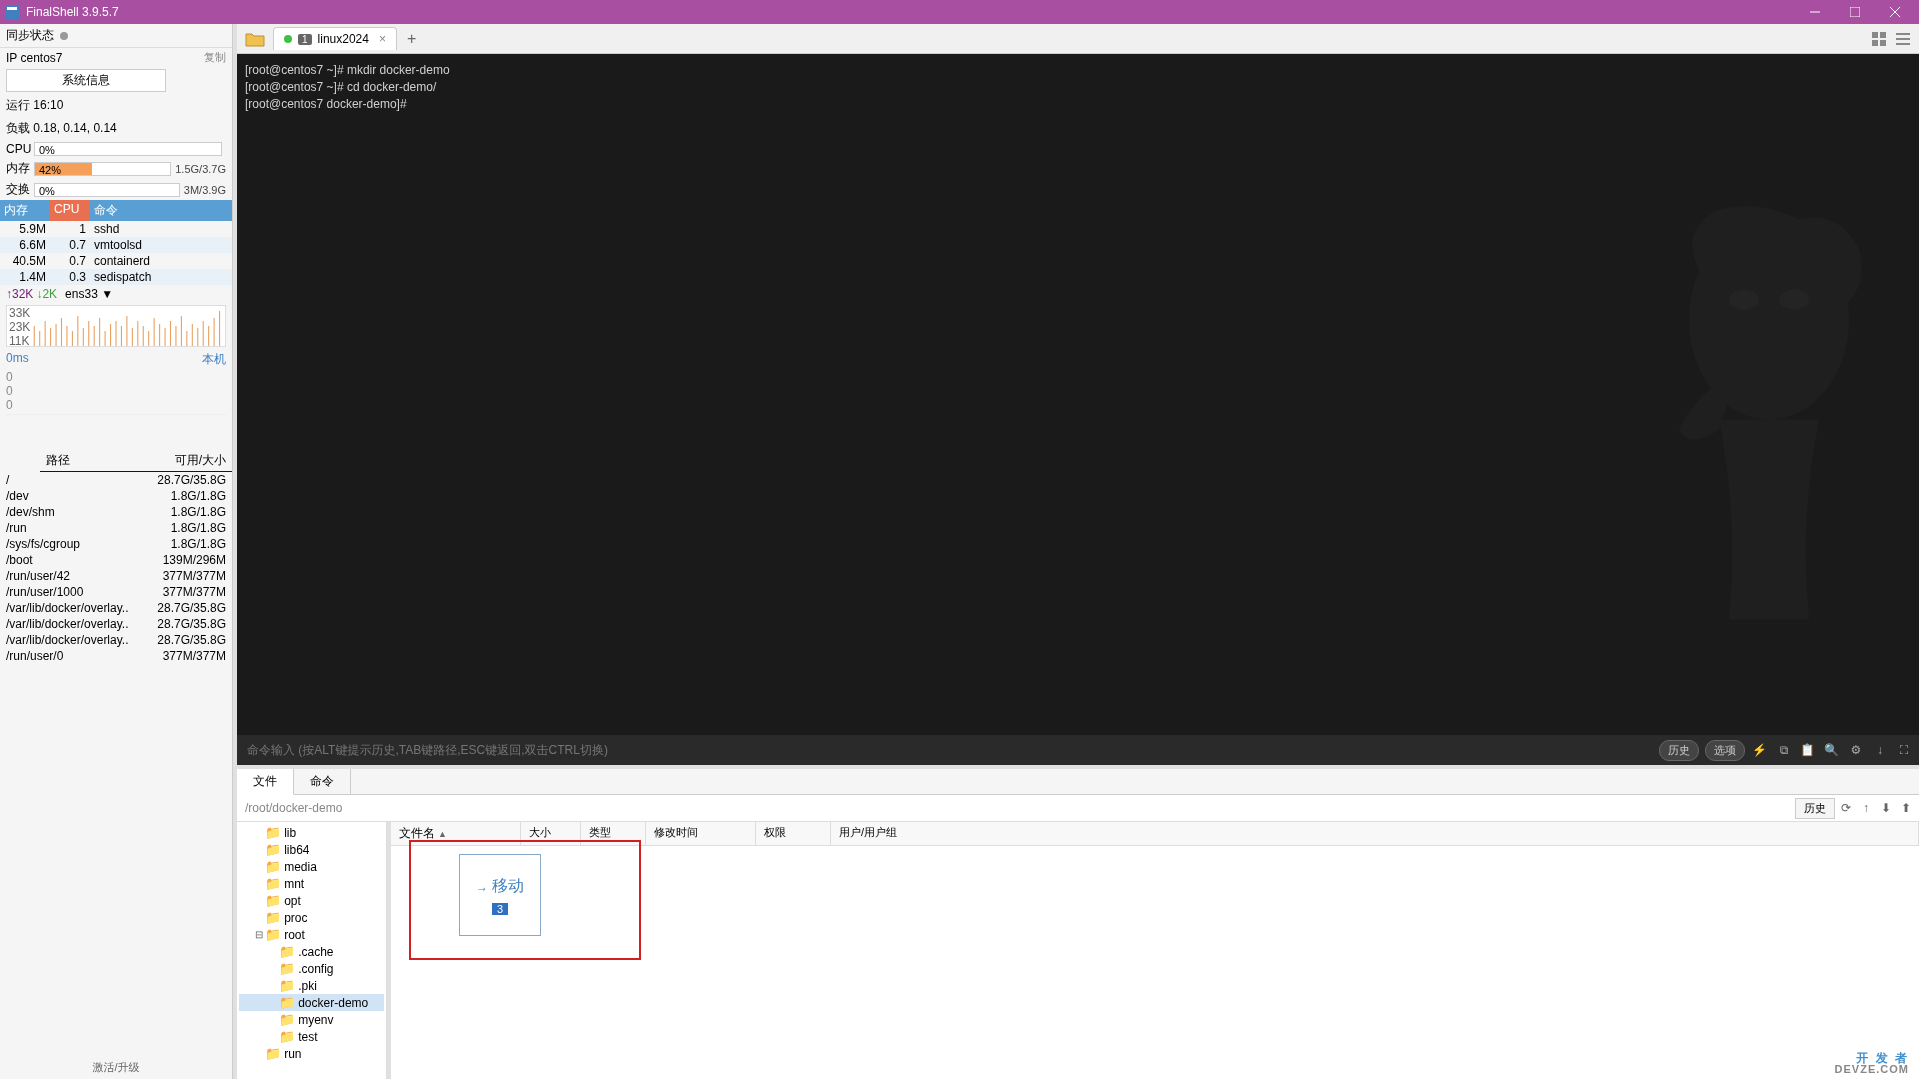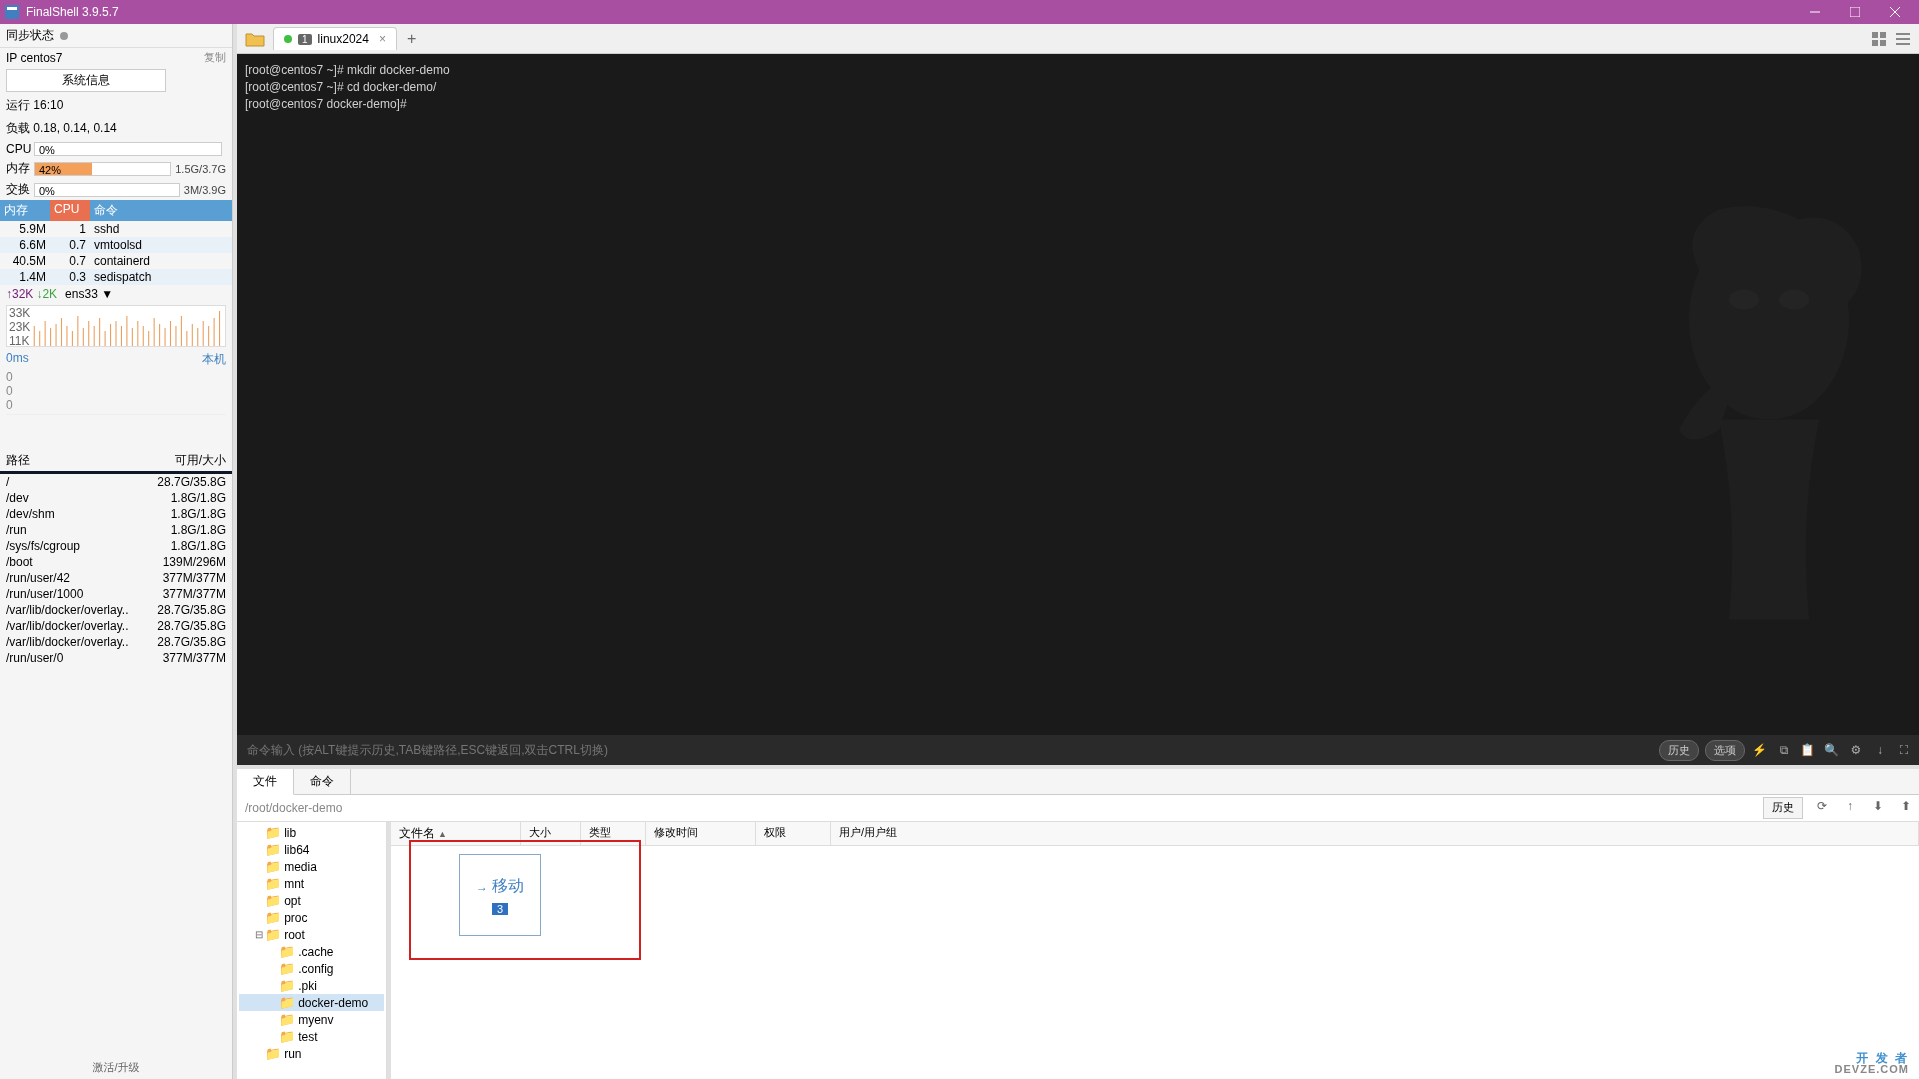--- a/index.html
+++ b/index.html
@@ -52,21 +52,21 @@
 .net-chart svg { width: 100%; height: 100%; }
 
 
 .lat-row { display: flex; padding: 2px 6px; font-size: 11px; }
 .lat-left { color: #4080c0; flex: 1; }
 .lat-right { color: #4080c0; }
 .lat-chart { height: 34px; margin: 2px 6px; border-top: 1px solid #eee; }
 .lat-labels { font-size: 10px; color: #888; padding-left: 6px; }
 
 
-.disk-header { display: flex; padding: 2px 6px; font-size: 11px; border-bottom: 3px solid #0f172a; }
+.disk-header { display: flex; padding: 2px 6px; font-size: 11px; border-bottom: 1px solid #0f172a; margin-left: 40px; }
 .disk-header .dh-path { flex: 1; }
 .disk-header .dh-size { width: 80px; text-align: right; }
 .disk-row { display: flex; padding: 1px 6px; font-size: 11px; }
 .disk-row .dr-path { flex: 1; overflow: hidden; text-overflow: ellipsis; white-space: nowrap; }
 .disk-row .dr-size { width: 80px; text-align: right; }
 
 .activate { text-align: center; padding: 4px; font-size: 11px; color: #666; margin-top: auto; }
 .splitter-v { width: 4px; background: #e0e0e0; cursor: col-resize; }
 
 
@@ -97,21 +97,21 @@
 .cmd-icon.bolt { color: #f0c040; }
 
 .splitter-h { height: 4px; background: #e0e0e0; cursor: row-resize; }
 
 
 .bottom-panel { height: 310px; display: flex; flex-direction: column; background: #fff; }
 .bottom-tabs { display: flex; border-bottom: 1px solid #ccc; background: #f5f5f5; }
 .btab { padding: 4px 16px; border-right: 1px solid #ccc; cursor: pointer; }
 .btab.active { background: #fff; border-bottom: 1px solid #fff; margin-bottom: -1px; }
 
-.path-bar { display: flex; padding: 2px 4px; border-bottom: 1px solid #ddd; gap: 8px; }
+.path-bar { display: flex; align-items: center; padding: 2px 4px; border-bottom: 1px solid #ddd; }
 .path-input { flex: 1; border: none; padding: 4px; color: #888; outline: none; }
 .path-btn { padding: 2px 8px; border: 1px solid #ccc; background: #f5f5f5; margin-left: 4px; cursor: pointer; font-size: 11px; }
 .path-icon { width: 18px; height: 18px; display: flex; align-items: center; justify-content: center; cursor: pointer; color: #666; margin-left: 2px; }
 
 .file-area { flex: 1; display: flex; overflow: hidden; }
 
 
 .tree { width: 150px; border-right: 1px solid #ddd; overflow-y: auto; padding: 2px; }
 .tree-item { display: flex; align-items: center; padding: 1px 2px; cursor: pointer; white-space: nowrap; }
 .tree-item.selected { background: #d0e4f5; }

